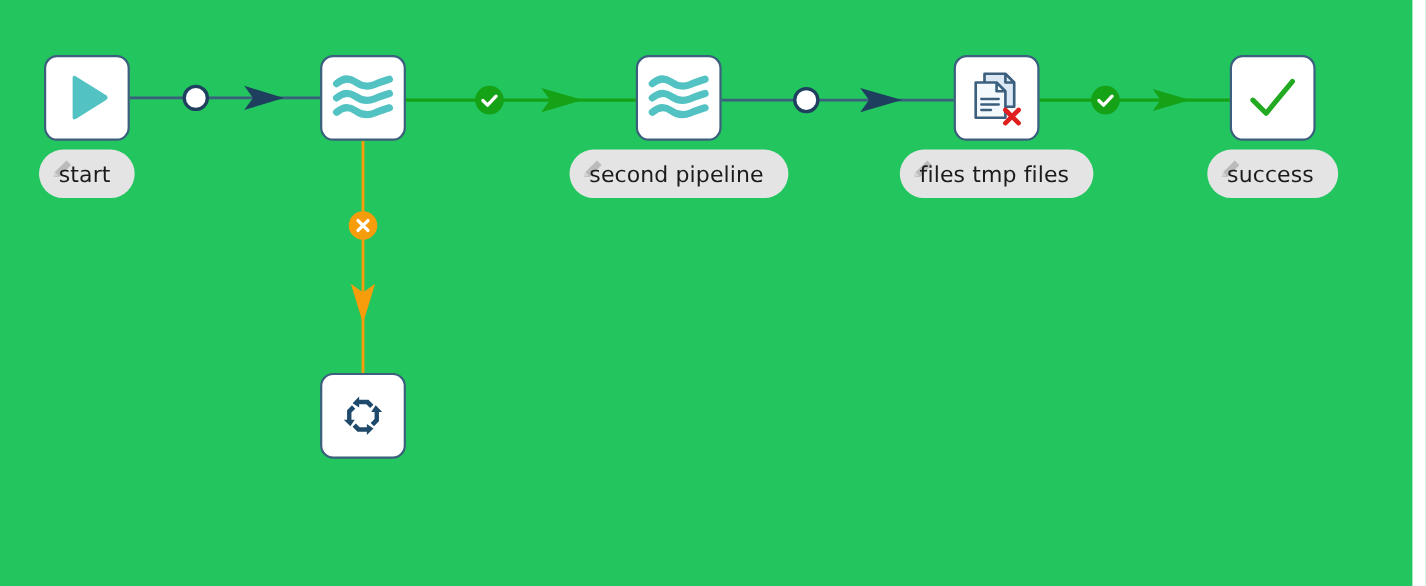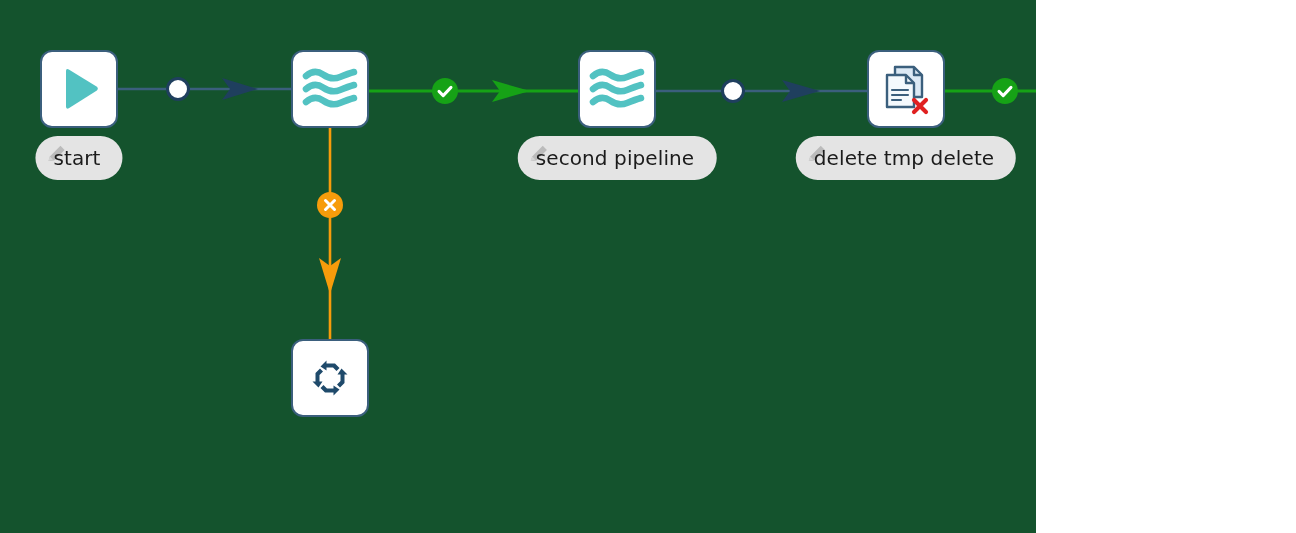--- a/index.html
+++ b/index.html
@@ -5,23 +5,23 @@
   html, body {
     margin: 0;
     padding: 0;
     background: #ffffff;
   }
   body {
     font-family: "DejaVu Sans", "Liberation Sans", sans-serif;
   }
   #canvas {
     position: relative;
-    width: 1036px;
+    width: 1284px;
     height: 533px;
-    background: #14532d;
+    background: #22c55e;
     overflow: hidden;
   }
   
   #edges {
     position: absolute;
     left: 0;
     top: 0;
     width: 1296px;
     height: 533px;
   }
@@ -234,18 +234,25 @@
       <path d="M 3 19 L 4.4 14.4 L 7.6 17.6 Z" fill="#c8c8c8"></path>
     </svg>
     <span class="label-text">second pipeline</span>
   </div>
 
   <div class="label-pill" style="left:906px; top:136px;">
     <svg class="pencil" viewBox="0 0 22 22">
       <path d="M 3 19 L 4.4 14.4 L 15 3.8 L 19.2 8 L 8.6 18.6 Z" fill="#9a9a9a"></path>
       <path d="M 3 19 L 4.4 14.4 L 7.6 17.6 Z" fill="#c8c8c8"></path>
     </svg>
-    <span class="label-text">delete tmp delete</span>
-  </div>
-
+    <span class="label-text">files tmp files</span>
+  </div>
+
+  <div class="label-pill" style="left:1157px; top:136px;">
+    <svg class="pencil" viewBox="0 0 22 22">
+      <path d="M 3 19 L 4.4 14.4 L 15 3.8 L 19.2 8 L 8.6 18.6 Z" fill="#9a9a9a"></path>
+      <path d="M 3 19 L 4.4 14.4 L 7.6 17.6 Z" fill="#c8c8c8"></path>
+    </svg>
+    <span class="label-text">success</span>
+  </div>
 
 
 </div>
 
 </body></html>

